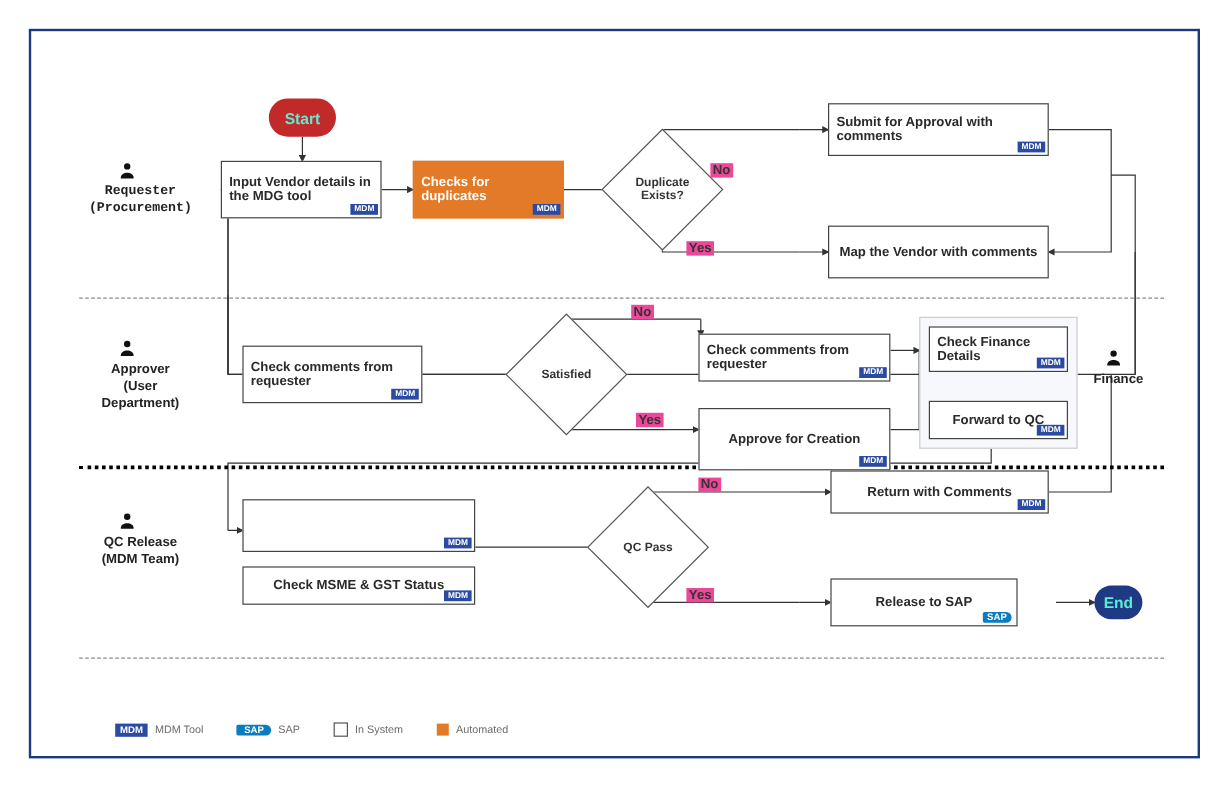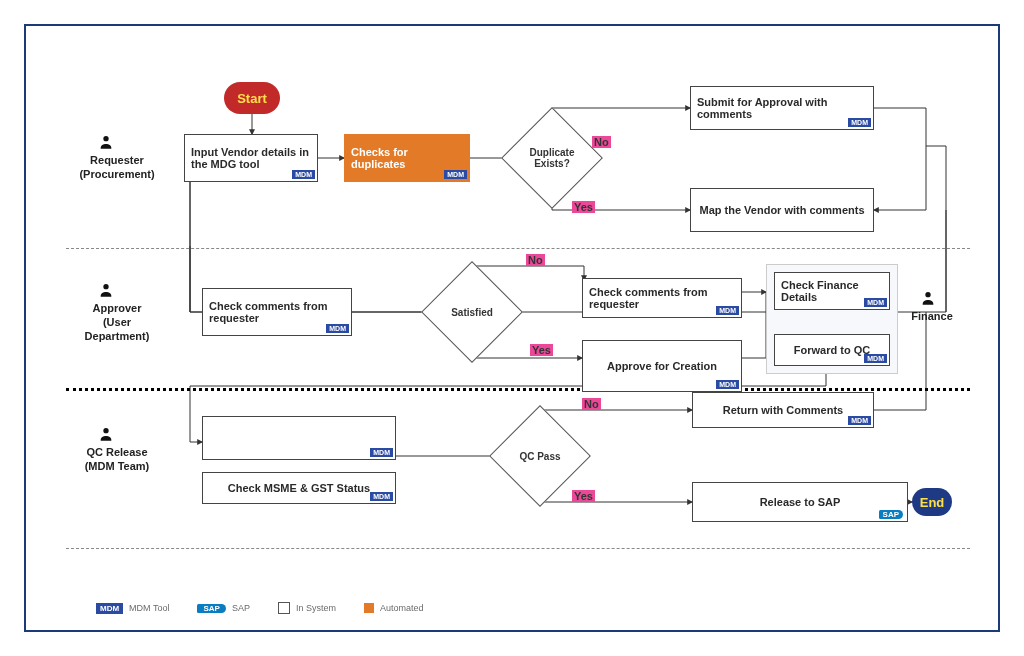--- a/index.html
+++ b/index.html
@@ -89,21 +89,21 @@
     top:0;left:0;right:0;bottom:0;
     display:flex;align-items:center;justify-content:center;text-align:center;
     font-size:10px;font-weight:bold;color:#333;
     padding:10px;
   }
 
   .pill {
     position:absolute;
     border-radius: 18px;
     display:flex;align-items:center;justify-content:center;
-    font-size:13px;font-weight:bold;color:#fde047;
+    font-size:13px;font-weight:bold;color:#5eead4;
   }
   .pill.start { background:#c22a2a; width:56px;height:32px; }
   .pill.end   { background:#1f3a84; width:40px;height:28px; }
 
   .edge-label {
     position:absolute;
     font-size:11px;font-weight:bold;color:#333;
     background:#ec4899;
     padding:0 2px;
   }
@@ -202,21 +202,21 @@
   <div class="lane-sep dashed" style="top:222px"></div>
   <div class="lane-sep dotted-bold" style="top:362px"></div>
   <div class="lane-sep dashed" style="top:522px"></div>
 
   <div class="actor-icon" style="top:108px">
     <svg viewBox="0 0 24 24" width="16" height="16" fill="#111">
         <circle cx="12" cy="7" r="4"></circle>
         <path d="M4 21c0-4 4-6 8-6s8 2 8 6v1H4z"></path>
       </svg>
   </div>
-  <div class="lane-label" style="top:128px; white-space:pre-line;">Requester
+  <div class="lane-label" style="top:128px; white-space:pre-line;font-family:Liberation Mono, monospace;">Requester
 (Procurement)</div>
 
   <div class="pill start" style="left:198px;top:56px">
       <span>Start</span>
     </div>
 
   <div class="box" style="left:158px;top:108px;width:134px;height:48px">
     <span>Input Vendor details in the MDG tool</span>
     <span class="mdm-badge">MDM</span>
   </div>
@@ -305,21 +305,21 @@
     <div class="diamond"></div>
     <div class="diamond-label">QC Pass</div>
   </div>
   <div class="edge-label" style="left:556px;top:372px">No</div>
   <div class="edge-label" style="left:546px;top:464px">Yes</div>
 
   <div class="box" style="left:666px;top:366px;width:182px;height:36px">
     <span>Return with Comments</span>
     <span class="mdm-badge">MDM</span>
   </div>
-  <div class="box" style="left:666px;top:456px;width:216px;height:40px">
+  <div class="box" style="left:666px;top:456px;width:156px;height:40px">
     <span>Release to SAP</span>
     <span class="sap-badge">SAP</span>
   </div>
   <div class="pill end" style="left:886px;top:462px">
       <span>End</span>
     </div>
 
   <div class="legend">
     <div class="item">
       <span class="swatch-mdm">MDM</span>

